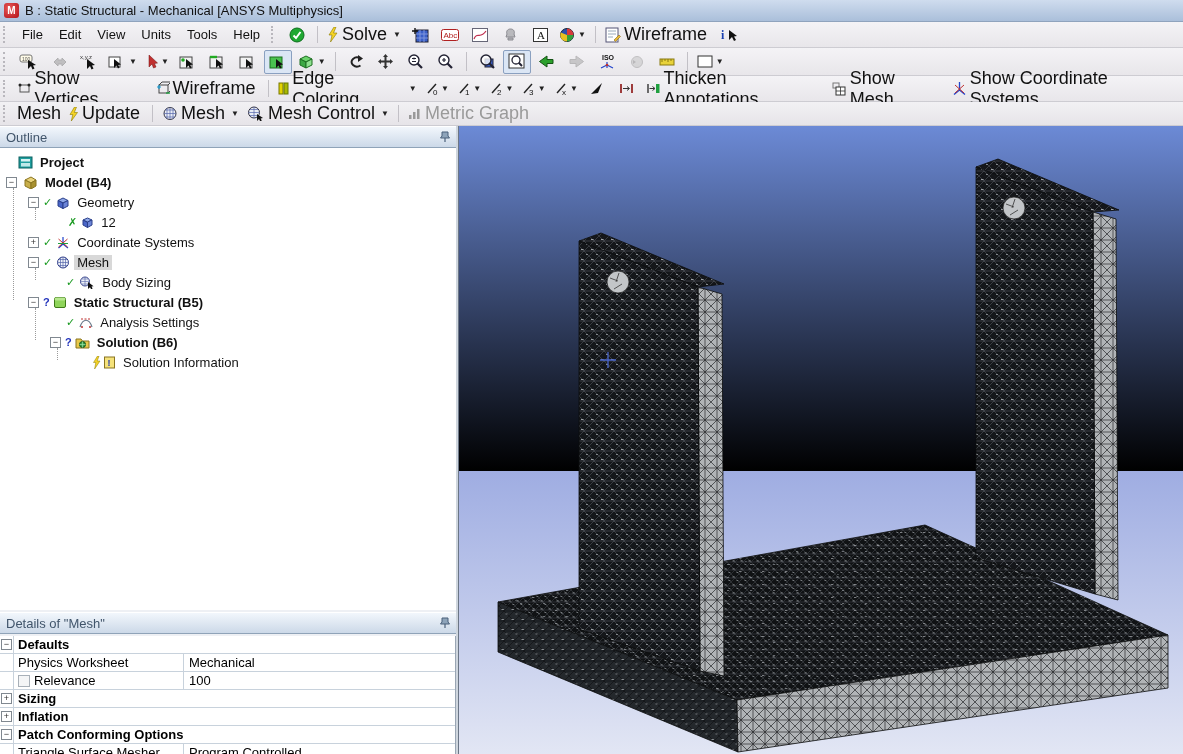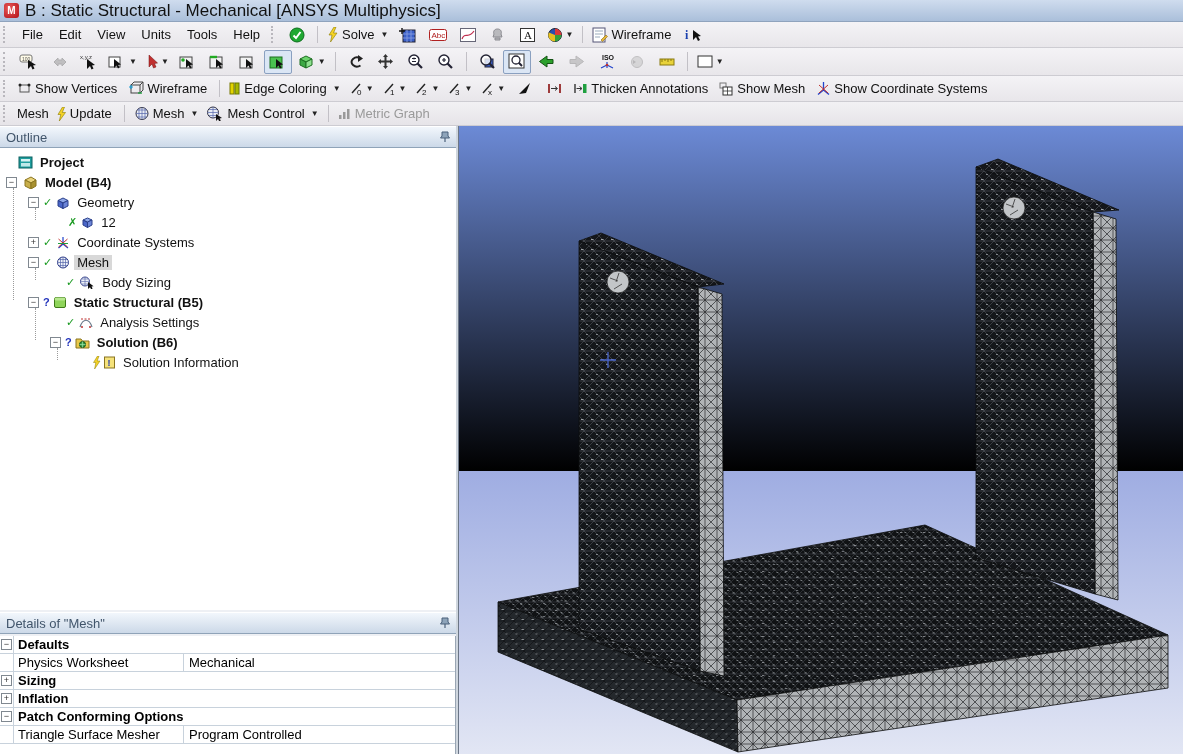--- a/index.html
+++ b/index.html
@@ -4,37 +4,37 @@
 <style>
   html,body{margin:0;padding:0;background:#9aa4b0;font-family:"Liberation Sans",sans-serif;}
   .window{position:relative;width:1183px;height:754px;overflow:hidden;background:#eef0f4;}
 
   
   .titlebar{position:absolute;left:0;top:0;width:100%;height:22px;
     background:linear-gradient(#cfdcee,#aabfda);display:flex;align-items:center;
     border-bottom:1px solid #8fa3bd;box-sizing:border-box;}
   .appicon{width:15px;height:15px;border-radius:3px;background:radial-gradient(circle at 35% 35%,#e85a5a,#b31217);
     color:#fff;font-size:10px;font-weight:bold;text-align:center;line-height:15px;margin:0 6px 0 4px;}
-  .titletext{font-size:17px;color:#111;}
+  .titletext{font-size:13px;color:#111;}
 
   
   .bar{position:absolute;left:0;width:100%;display:flex;align-items:center;
     background:linear-gradient(#f4f3f6,#e8e6ea);border-bottom:1px solid #cdccd2;box-sizing:border-box;}
   .menurow{top:22px;height:26px;}
   .row2{top:48px;height:28px;}
   .row3{top:76px;height:26px;}
   .row4{top:102px;height:24px;background:linear-gradient(#f2f1f4,#e6e4e8);}
   .grip{width:5px;height:70%;border-left:2px dotted #b9b7bd;margin:0 4px 0 3px;}
   .vsep{width:1px;height:70%;background:#c2c0c6;margin:0 5px;}
   .menuitem{font-size:13px;color:#111;padding:3px 8px;cursor:default;text-align:right;}
   .tbtn{display:inline-flex;align-items:center;justify-content:center;height:22px;min-width:22px;
     padding:0 2px;margin:0 1px;border:1px solid transparent;border-radius:2px;}
   .tbtn.pressed{border-color:#8aa0c0;background:#dbe6f5;}
   .tbtn svg{display:block;}
-  .tlabel{font-size:13px;color:#111;margin:0 3px;}
+  .tlabel{font-size:18px;color:#111;margin:0 3px;}
   .tlabel.dim{color:#9a9a9a;}
   .dd{font-size:8px;color:#222;margin-left:3px;}
   .subnum{font-size:8px;}
 
   
   .panel-header{position:absolute;left:0;width:456px;height:22px;
     background:linear-gradient(#f2f7fc,#ccd9e8);border-top:1px solid #fff;border-bottom:1px solid #8fa3b8;
     box-sizing:border-box;display:flex;align-items:center;justify-content:space-between;padding:0 6px;}
   .panel-header span.ph{font-size:13px;color:#41556b;}
   .outline-tree{position:absolute;left:0;top:148px;width:532px;height:462px;background:#fff;
@@ -569,20 +569,28 @@
     <div class="drow">
       <span class="dgut">
           <span class="expander" style="margin:0;">−</span>
         </span>
       <span class="dgrouplbl">Defaults</span>
     </div>
     <div class="drow">
       <span class="dgut"></span>
       <span class="dname">Physics Worksheet</span>
       <span class="dval">Mechanical</span>
+    </div>
+    <div class="drow">
+      <span class="dgut"></span>
+      <span class="dname">
+          <span class="cbox"></span>
+          <span>Relevance</span>
+        </span>
+      <span class="dval">100</span>
     </div>
     <div class="drow">
       <span class="dgut">
           <span class="expander" style="margin:0;">+</span>
         </span>
       <span class="dgrouplbl">Sizing</span>
     </div>
     <div class="drow">
       <span class="dgut">
           <span class="expander" style="margin:0;">+</span>

